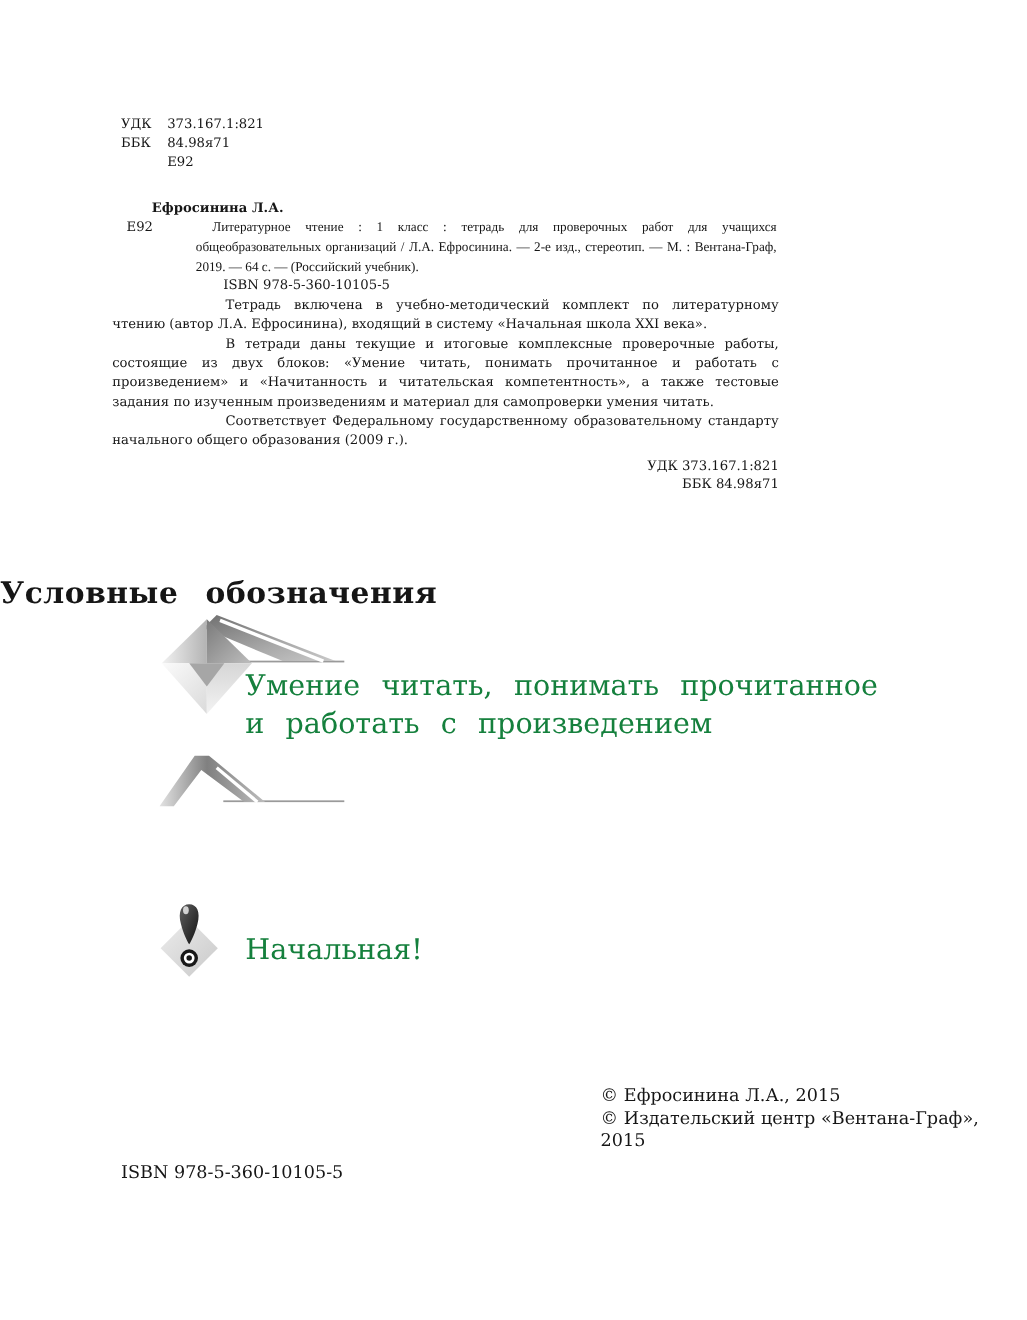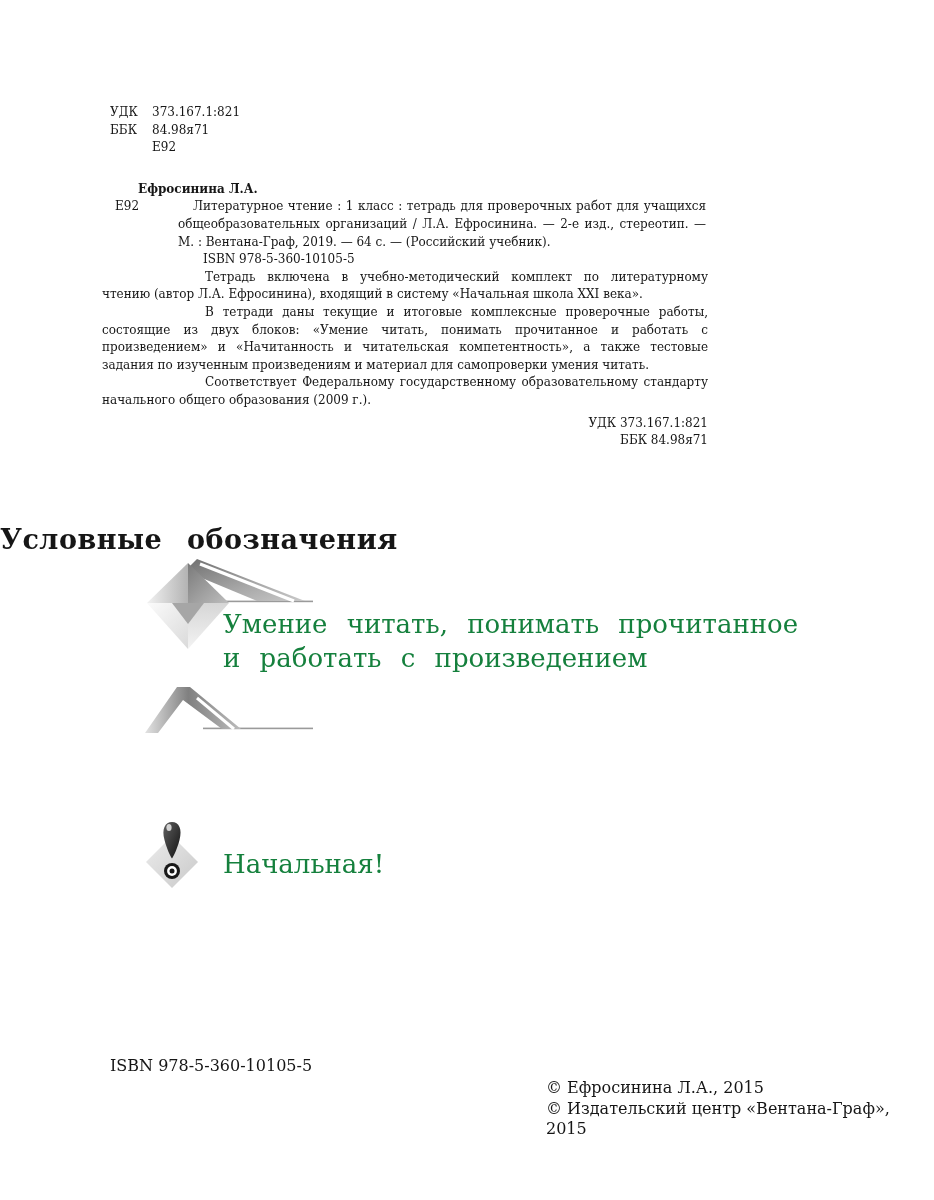--- a/index.html
+++ b/index.html
@@ -11,21 +11,21 @@
   .page{position:absolute;inset:0;}
 
   
   .column{position:absolute;left:102px;top:104px;width:606px;font-size:12px;line-height:17.6px;}
   .codes{margin-left:8px;}
   .code-row{display:flex;}
   .code-label{width:42px;flex:0 0 42px;}
   .bib{position:relative;margin-top:24px;}
   .author-line{margin-left:36px;font-weight:bold;}
   .entry-code{position:absolute;left:13px;top:17.6px;}
-  .bib-desc{margin:0 16px 0 76px;width:528px;text-indent:15px;text-align:justify;text-align-last:left;}
+  .bib-desc{margin:0 16px 0 76px;width:528px;text-indent:15px;text-align:justify;text-align-last:left;font-family:Liberation Serif, serif;}
   .isbn-line{margin-left:101px;}
   .annotation p{margin:0;text-indent:103px;text-align:justify;text-align-last:left;}
   .udk-right{text-align:right;margin-top:5px;}
 
   
   .legend-title{
     position:absolute;left:0;top:524px;width:934px;text-align:left;
     font-size:27px;font-weight:bold;word-spacing:0.55em;letter-spacing:0.5px;
   }
   .legend-label{
@@ -34,21 +34,21 @@
   }
   .label-1{top:607px;width:590px;}
   .label-2{top:735px;width:470px;}
   .label-3{top:847px;width:400px;word-spacing:normal;}
   .icon-1{position:absolute;left:145px;top:557px;}
   .icon-2{position:absolute;left:145px;top:683px;}
   .icon-3{position:absolute;left:142px;top:818px;}
 
   
   .footer-isbn{position:absolute;left:110px;top:1056px;font-size:16px;}
-  .footer-copy{position:absolute;left:546px;top:1078px;font-size:16px;line-height:20.5px;}
+  .footer-copy{position:absolute;left:546px;top:986px;font-size:16px;line-height:20.5px;}
 </style>
 </head>
 <body>
 
 <div class="page">
 
   <div class="column">
 
     <div class="codes">
       <div class="code-row">

